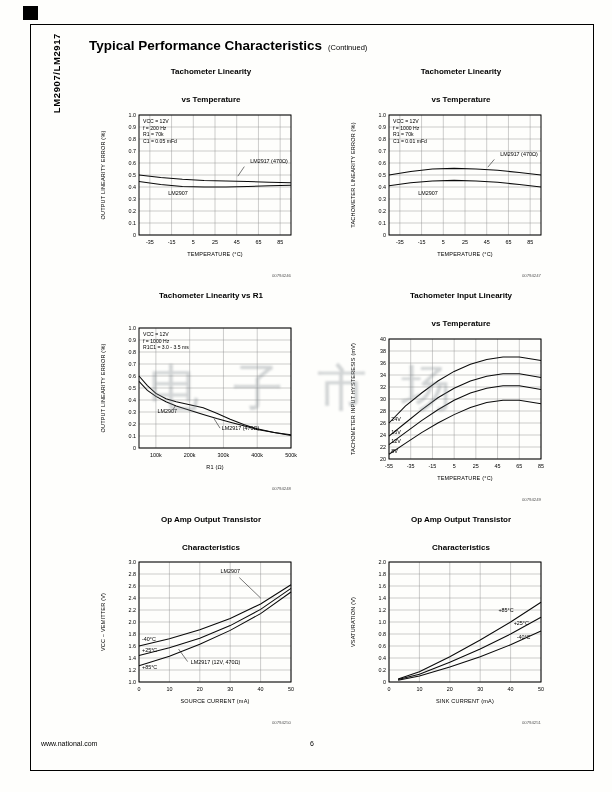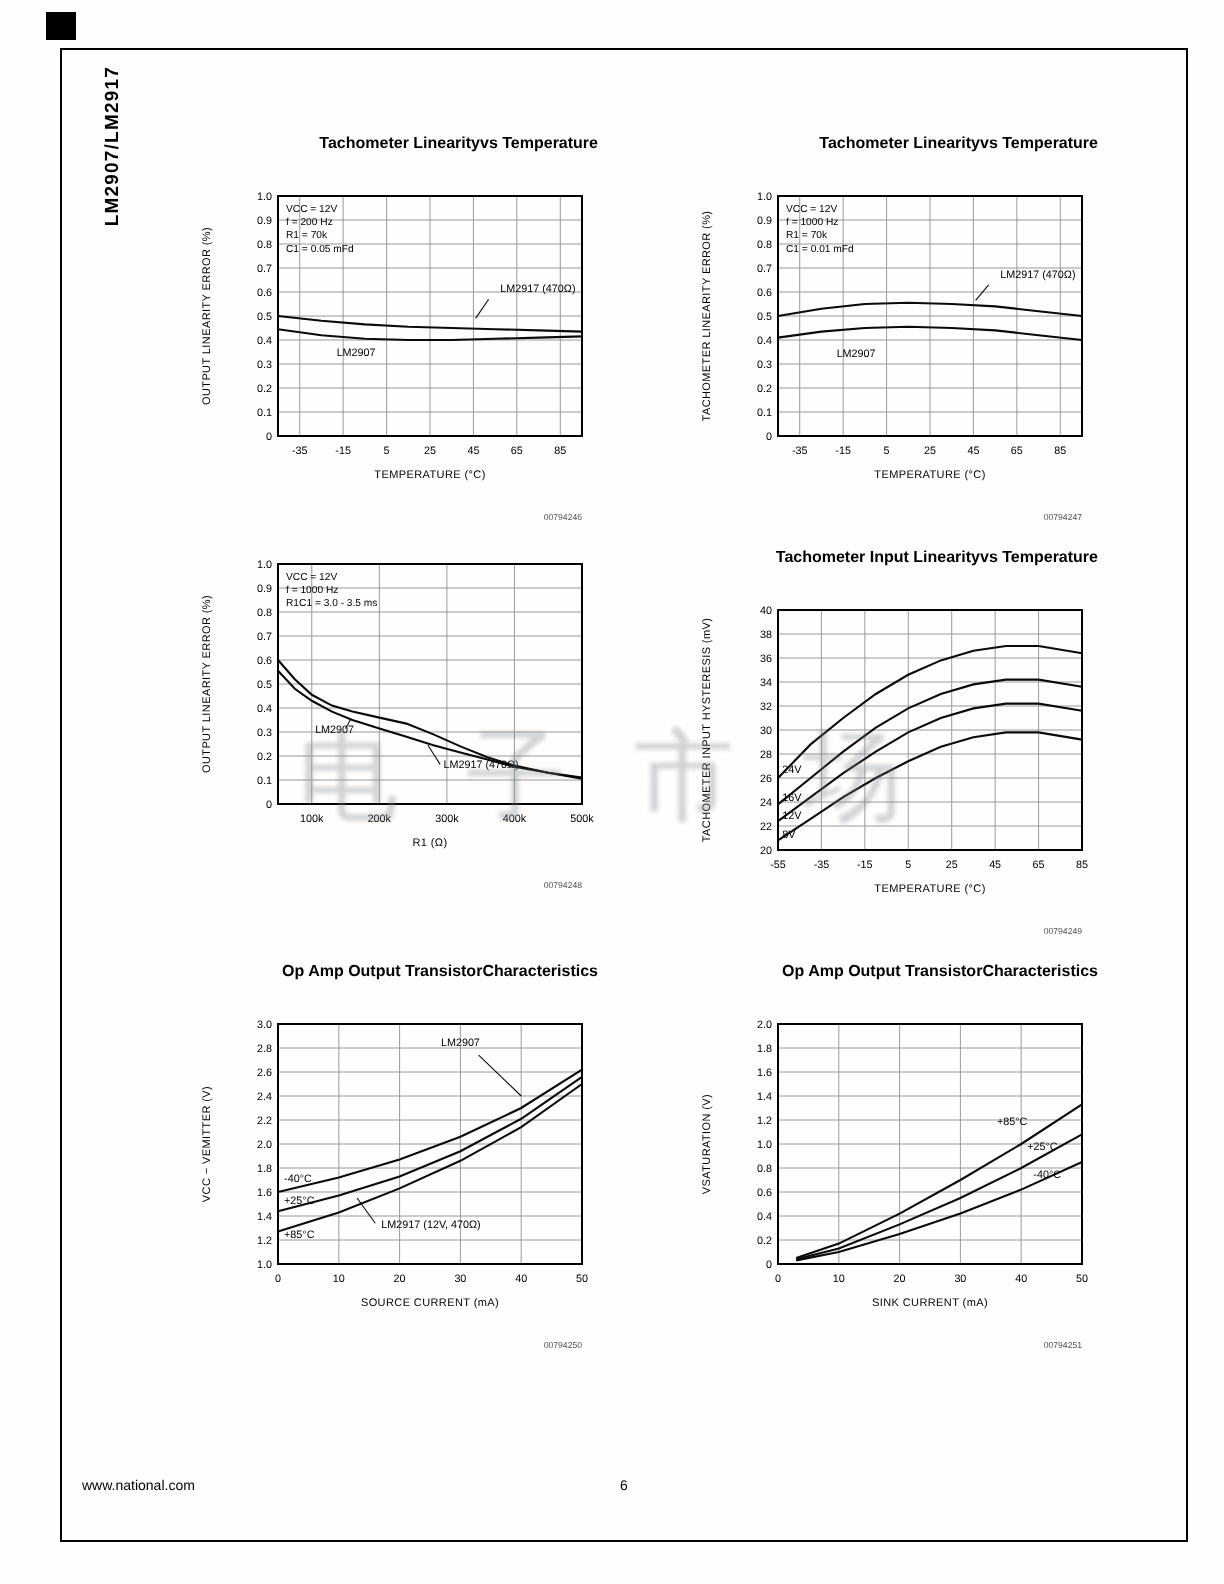--- a/index.html
+++ b/index.html
@@ -8,21 +8,21 @@
   .corner-mark{position:absolute;left:23px;top:6px;width:15px;height:14px;background:#000;}
   .page-border{position:absolute;left:30px;top:24px;width:562px;height:745px;border:1.5px solid #000;}
   .sidebar-label{position:absolute;left:20px;top:8px;writing-mode:vertical-rl;transform:rotate(180deg);
     font-weight:bold;font-size:9.5px;letter-spacing:.6px;}
   .doc-title{position:absolute;left:58px;top:13px;font-size:13.5px;font-weight:bold;white-space:nowrap;}
   .doc-title .suffix{font-size:7.5px;font-weight:normal;margin-left:6px;}
   .charts-grid{position:absolute;left:62px;top:42px;display:grid;grid-template-columns:206px 206px;
     column-gap:44px;row-gap:8px;}
   figure{margin:0;padding:0;}
   .chart-title{font-weight:bold;font-size:8px;line-height:1.3;text-align:center;padding-left:30px;
-    min-height:22px;display:flex;flex-direction:row;justify-content:flex-end;margin-bottom:1px;}
+    min-height:22px;display:flex;flex-direction:column;justify-content:flex-end;margin-bottom:1px;gap:18px;}
   .chart-plot{width:206px;height:176px;}
   svg{font-family:"Liberation Sans",sans-serif;display:block;}
   .grid{stroke:#8f8f8f;stroke-width:.45;}
   .frame{fill:none;stroke:#000;stroke-width:1;}
   .curve{fill:none;stroke:#0a0a0a;stroke-width:1.05;}
   .leader{stroke:#0a0a0a;stroke-width:.55;}
   .tick{font-size:5.4px;fill:#000;}
   .axis{font-size:5.5px;fill:#000;letter-spacing:.2px;}
   .cond{font-size:5.1px;fill:#000;}
   .ann{font-size:5.4px;fill:#000;}
@@ -36,20 +36,23 @@
 </head>
 <body>
 
 <div class="canvas">
   <div class="corner-mark"></div>
 
   <div class="page-border">
 
     <div class="sidebar-label">LM2907/LM2917</div>
 
+    <div class="doc-title">
+      <span>Typical Performance Characteristics</span><span class="suffix">(Continued)</span>
+    </div>
 
     <div class="charts-grid">
 
       <figure class="chart-block">
         <figcaption class="chart-title">
           <div>Tachometer Linearity</div>
           <div>vs Temperature</div>
         </figcaption>
         <div class="chart-plot">
             <svg width="206" height="176">
@@ -160,20 +163,24 @@
               <text x="50" y="35.8" class="cond">C1 = 0.01 mFd</text>
               <text x="194.74285714285713" y="48.8" class="ann" text-anchor="end">LM2917 (470Ω)</text>
               <line x1="151.31428571428572" y1="52.400000000000006" x2="144.8" y2="60.2" class="leader"></line>
               <text x="75.31428571428572" y="88.4" class="ann" text-anchor="start">LM2907</text>
               <text x="198" y="170" class="figid" text-anchor="end">00794247</text>
             </svg>
           </div>
       </figure>
 
       <figure class="chart-block">
+        <figcaption class="chart-title">
+          <div>Tachometer Linearity vs R1</div>
+          <div></div>
+        </figcaption>
         <div class="chart-plot">
             <svg width="206" height="176">
               <line x1="62.888888888888886" y1="8" x2="62.888888888888886" y2="128" class="grid"></line>
               <line x1="96.66666666666666" y1="8" x2="96.66666666666666" y2="128" class="grid"></line>
               <line x1="130.44444444444446" y1="8" x2="130.44444444444446" y2="128" class="grid"></line>
               <line x1="164.22222222222223" y1="8" x2="164.22222222222223" y2="128" class="grid"></line>
               <line x1="198" y1="8" x2="198" y2="128" class="grid"></line>
               <line x1="46" y1="128" x2="198" y2="128" class="grid"></line>
               <line x1="46" y1="116" x2="198" y2="116" class="grid"></line>
               <line x1="46" y1="104" x2="198" y2="104" class="grid"></line>

